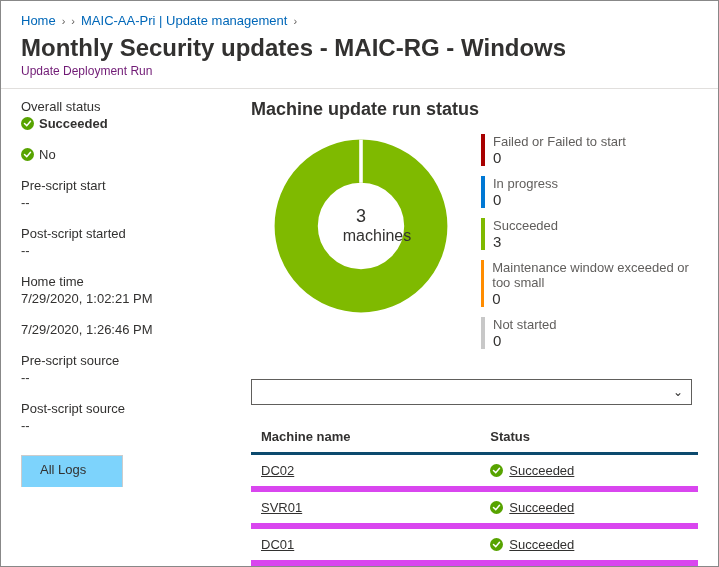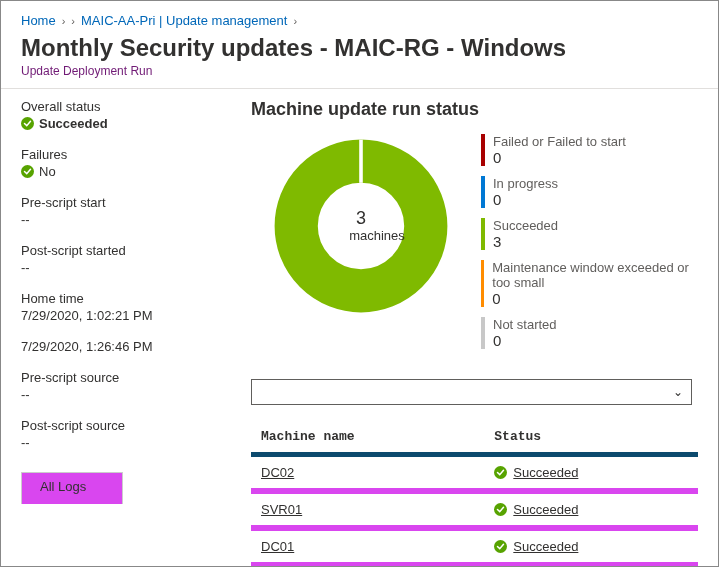--- a/index.html
+++ b/index.html
@@ -55,21 +55,21 @@
   .status-row { display: flex; gap: 30px; align-items: flex-start; }
 
   .donut-wrap { position: relative; width: 180px; height: 180px; margin-left: 20px; margin-top: 6px;}
   .donut-wrap svg { display: block; }
   .donut-center {
     position: absolute; inset: 0;
     display: flex; flex-direction: column; align-items: center; justify-content: center;
     font-size: 16px; line-height: 1.1;
   }
   .donut-center .num { font-size: 18px; }
-  .donut-center .lbl { font-size: 13px; padding-left: 32px; }
+  .donut-center .lbl { font-size: 16px; padding-left: 32px; }
 
   .legend { flex: 1; padding-top: 4px; }
   .legend-item { display: flex; gap: 8px; margin-bottom: 10px; }
   .legend-bar { width: 4px; align-self: stretch; min-height: 30px; }
   .legend-text .lname { font-size: 13px; color: #605e5c; }
   .legend-text .lval { font-size: 15px; color: #323130; }
 
   .dropdown {
     margin-top: 20px;
     border: 1px solid #605e5c;
@@ -79,35 +79,35 @@
     justify-content: flex-end;
     padding: 0 8px;
     cursor: pointer;
     margin-right: 6px;
   }
   .chev { font-size: 12px; color: #323130; }
 
   table.machines { width: 100%; border-collapse: collapse; margin-top: 16px; margin-right:6px;}
   table.machines th {
     text-align: left; font-weight: 600; font-size: 13px;
-    padding: 8px 10px; border-bottom: 5px solid #0c4a6e; font-family: Liberation Mono, monospace;
+    padding: 8px 10px; border-bottom: 3px solid #0c4a6e;
   }
   table.machines td {
     padding: 8px 10px; border-bottom: 6px solid #d946ef; font-size: 13px; text-decoration: underline;
   }
   .status-cell { display: flex; align-items: center; gap: 6px; }
 
   .logs-tab-wrap { margin-top: 22px; }
   .logs-tab {
     display: inline-block;
     border: 1px solid #ccc;
     border-bottom: none;
     padding: 6px 36px 10px 18px;
     font-size: 13px;
-    background: #d946ef;
+    background: #7dd3fc;
   }
 </style>
 </head>
 <body>
 
 <div class="page">
 
   <nav class="breadcrumb">
     <a>Home</a>
     <span class="sep">›</span>
@@ -131,21 +131,20 @@
           <span class="check-icon">
             <svg viewBox="0 0 12 12">
                 <path d="M2 6 L5 9 L10 3" stroke="#fff" stroke-width="2" fill="none" stroke-linecap="round"></path>
               </svg>
           </span>
           <span>Succeeded</span>
         </div>
       </div>
 
       <div class="field">
-        <div class="label">Failures</div>
         <div class="value value-inline">
           <span class="check-icon">
             <svg viewBox="0 0 12 12">
                 <path d="M2 6 L5 9 L10 3" stroke="#fff" stroke-width="2" fill="none" stroke-linecap="round"></path>
               </svg>
           </span>
           <span>No</span>
         </div>
       </div>
 

